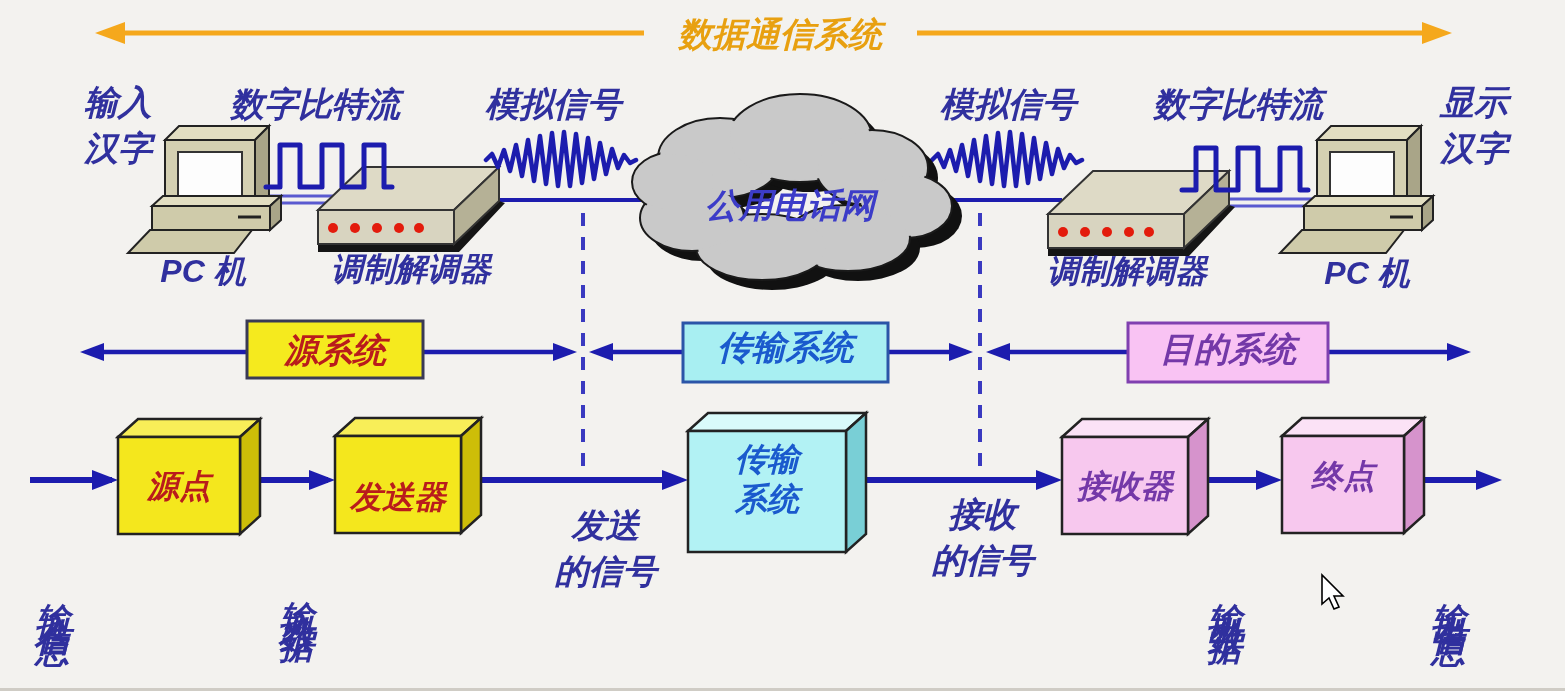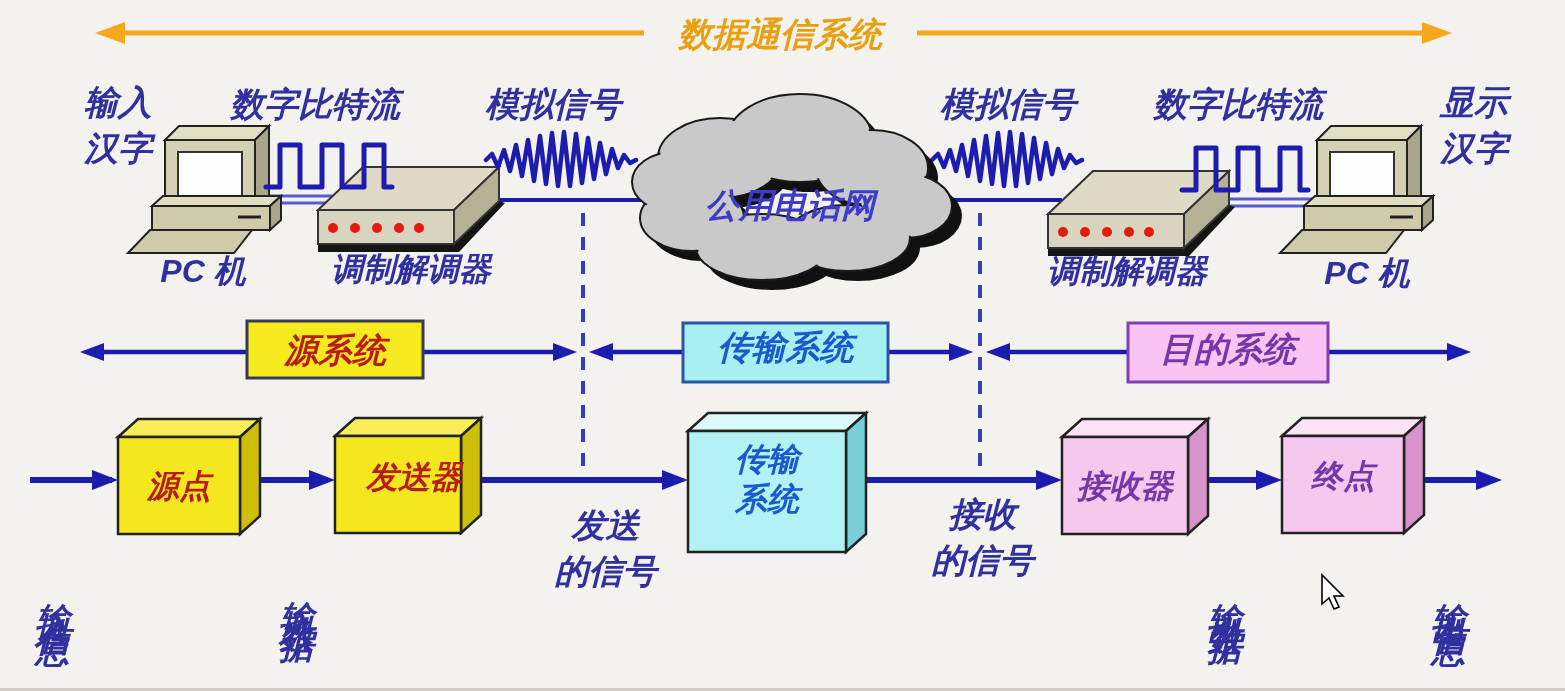--- a/index.html
+++ b/index.html
@@ -223,21 +223,21 @@
 <div class="lbl sz36" style="left:1024px;top:250px;width:206px;">调制解调器</div>
 <div class="lbl sz36" style="left:1302px;top:252px;width:130px;">PC 机</div>
 
 <div class="lbl dark bandlbl" style="left:247px;top:321px;width:176px;height:57px;">源系统</div>
 <div class="lbl cyantext bandlbl" style="left:683px;top:323px;width:205px;height:48px;">传输系统</div>
 <div class="lbl purpletext bandlbl" style="left:1128px;top:319px;width:200px;height:59px;">目的系统</div>
 
 <div class="lbl vert" style="left:36px;top:497px;height:195px;">输入信息</div>
 <div class="lbl dark sz36 boxlbl" style="left:118px;top:437px;width:122px;height:97px;">源点</div>
 <div class="lbl vert" style="left:280px;top:495px;height:195px;">输入数据</div>
-<div class="lbl dark sz36 boxlbl" style="left:335px;top:416px;width:126px;height:122px;padding-left:16px;">发送器</div>
+<div class="lbl dark sz36 boxlbl" style="left:335px;top:436px;width:126px;height:122px;">发送器</div>
 <div class="lbl" style="left:528px;top:503px;width:155px;">发送
 的信号</div>
 <div class="lbl cyantext sz36 boxlbl" style="left:688px;top:431px;width:158px;height:96px;">传输
 系统</div>
 <div class="lbl" style="left:905px;top:492px;width:155px;">接收
 的信号</div>
 <div class="lbl purpletext sz36 boxlbl" style="left:1062px;top:437px;width:126px;height:97px;">接收器</div>
 <div class="lbl vert" style="left:1208px;top:497px;height:195px;">输出数据</div>
 <div class="lbl purpletext sz36 boxlbl" style="left:1282px;top:436px;width:122px;height:79px;">终点</div>
 <div class="lbl vert" style="left:1432px;top:497px;height:195px;">输出信息</div>

